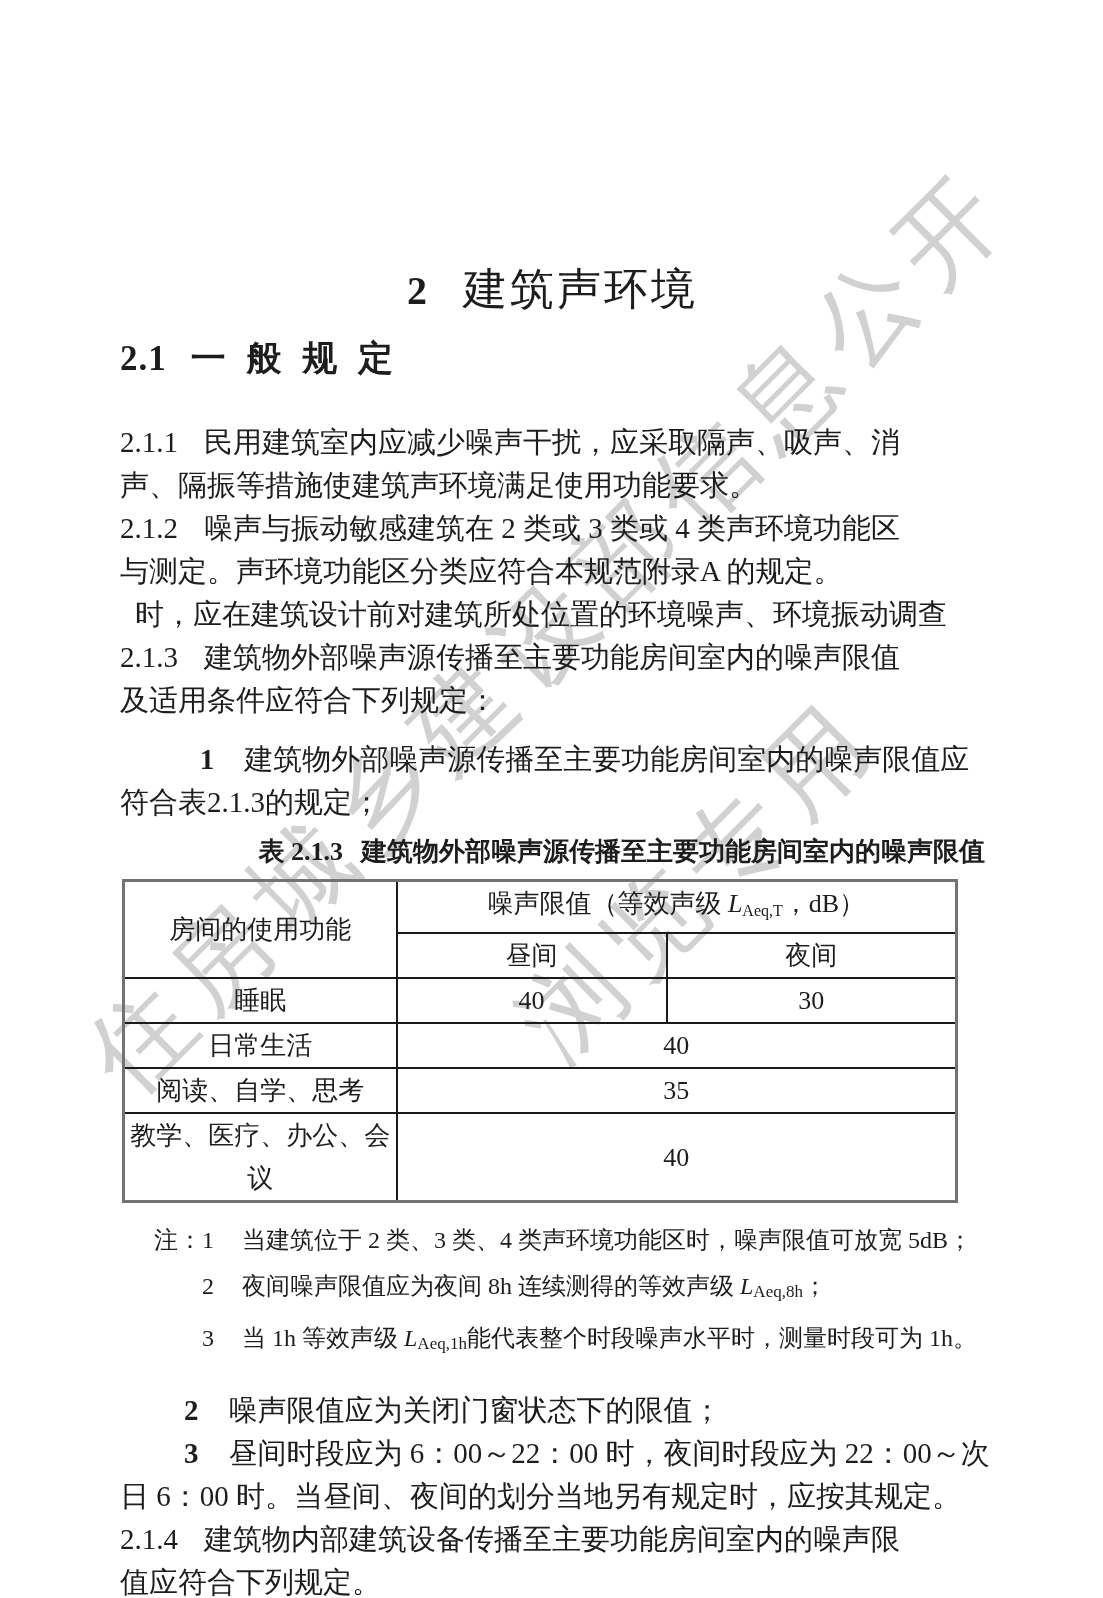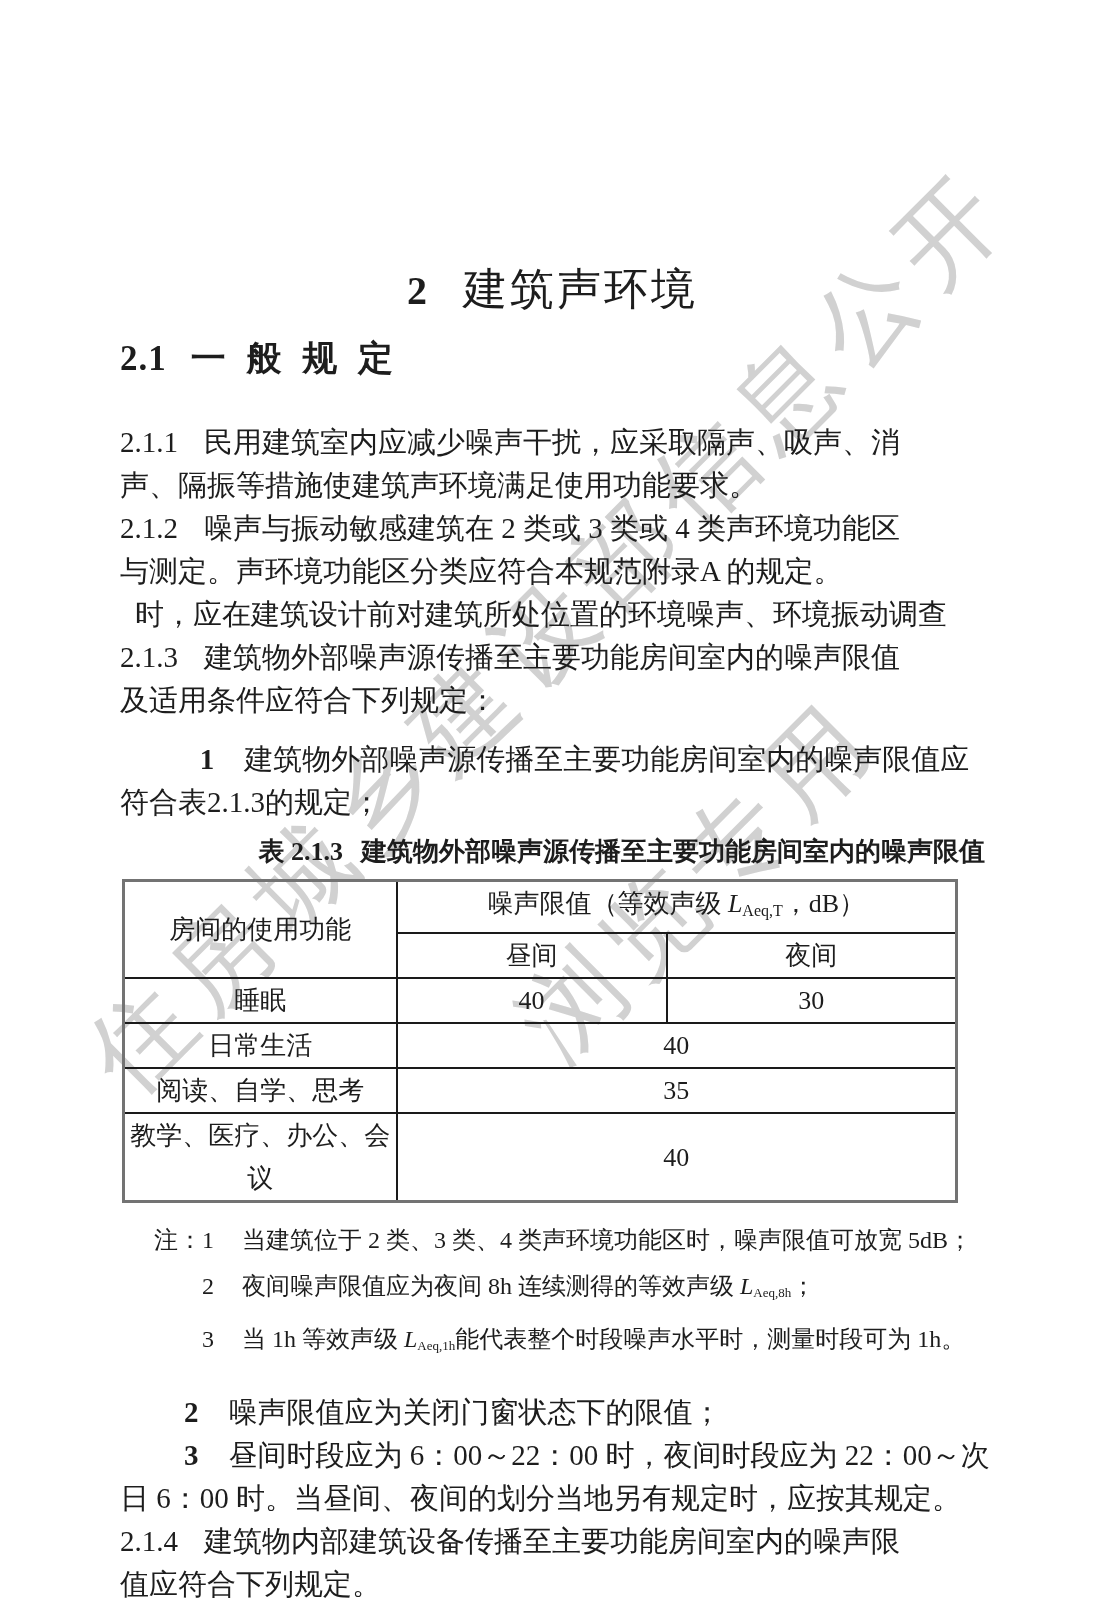--- a/index.html
+++ b/index.html
@@ -76,21 +76,21 @@
   .rh2 { height:42px; }
   .sym { font-style:italic; }
   sub.lsub { font-size:16px; vertical-align:-4px; letter-spacing:0; }
 
   
   .notes { margin-top:14px; font-size:24px; line-height:46px; }
   .note { display:flex; white-space:nowrap; }
   .note-label { width:48px; margin-left:34px; flex:none; }
   .note-indent { margin-left:82px; }
   .note-num { width:40px; flex:none; }
-  .notes sub.lsub { font-size:13px; vertical-align:-3px; }
+  .notes sub.lsub { font-size:17px; vertical-align:-3px; }
 
   .after-notes { margin-top:22px; }
 </style>
 </head>
 <body>
 
 <div class="page">
 
   <div class="watermark wm1">住房城乡建设部信息公开</div>
   <div class="watermark wm2">浏览专用</div>

